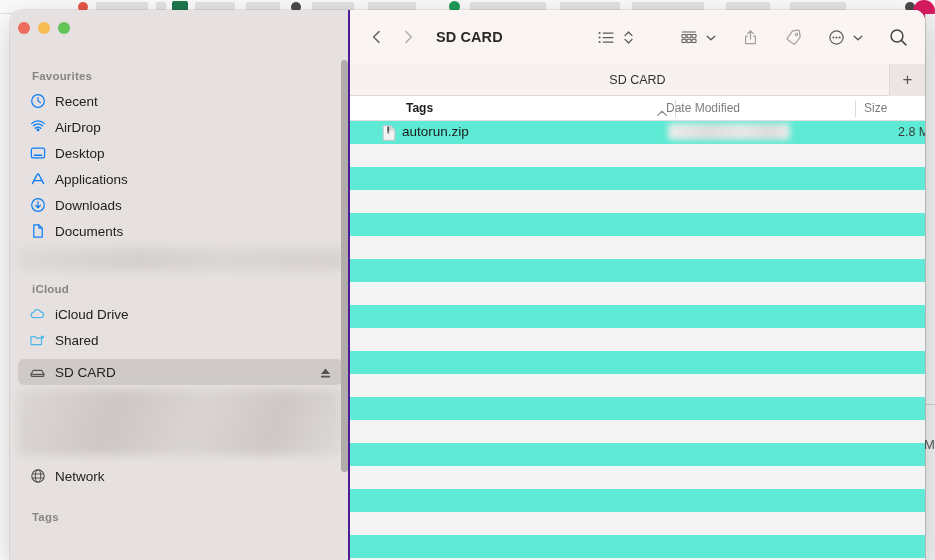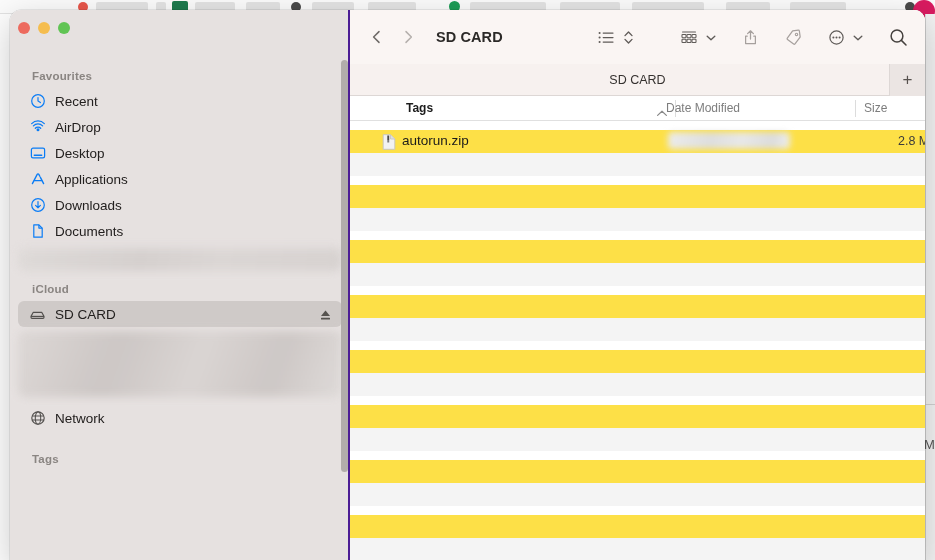--- a/index.html
+++ b/index.html
@@ -153,21 +153,21 @@
   .col-h.strong { color: #1c1c1c; font-weight: 600; }
   .col-div { position: absolute; top: 4px; width: 1px; height: 17px; background: #dcdcdc; }
 
   
   #file-list {
     position: absolute; left: 0; top: 111px; width: 575px; height: 439px;
     background: #ffffff; overflow: hidden;
   }
   .file-row { height: 23px; position: relative; }
   .file-row.alt { background: #f4f4f4; }
-  .file-row.content { background: #fde047; margin-top: 9px; }
+  .file-row.content { background: #5eead4; }
   .fr-icon { position: absolute; left: 32px; top: 4px; width: 14px; height: 16px; }
   .fr-name { position: absolute; left: 52px; top: 3px; font-size: 13.5px; color: #1b1b1b; white-space: nowrap; }
   .fr-size { position: absolute; left: 548px; top: 4px; font-size: 12.5px; color: #3b3b3b; white-space: nowrap; }
   .fr-date-blur {
     position: absolute; left: 318px; top: 2px; width: 122px; height: 17px;
     border-radius: 4px;
     background: linear-gradient(100deg,#ececec 0%,#dedede 35%,#e8e8e8 60%,#dcdcdc 85%,#efefef 100%);
     filter: blur(3px);
   }
 </style>
@@ -275,20 +275,40 @@
               </svg>
           </span>
           <span class="sb-label">Documents</span>
         </div>
 
         <div class="blur-block blur-b1"></div>
       </div>
 
       <div class="sb-section-title" style="margin-top:12px;">iCloud</div>
 
+      <div style="margin-top:6px;">
+        <div class="sb-item">
+          <span class="sb-icon">
+            <svg width="17" height="17" viewBox="0 0 17 17">
+                <path d="M4.4 11.6a2.6 2.6 0 0 1 .35-5.17 3.6 3.6 0 0 1 6.9-.5 2.8 2.8 0 0 1 .85 5.5z" stroke="#4db8e8" stroke-width="1.2" fill="none" stroke-linejoin="round"></path>
+              </svg>
+          </span>
+          <span class="sb-label">iCloud Drive</span>
+        </div>
+
+        <div class="sb-item">
+          <span class="sb-icon">
+            <svg width="17" height="17" viewBox="0 0 17 17">
+                <path d="M2 4.6h4.1l1.2 1.5h5.2v6.5H2z" stroke="#4db8e8" stroke-width="1.2" fill="none" stroke-linejoin="round"></path>
+                <circle cx="13.4" cy="5.1" r="1.7" fill="#4db8e8"></circle>
+              </svg>
+          </span>
+          <span class="sb-label">Shared</span>
+        </div>
+      </div>
 
 
       <div style="margin-top:6px;">
         <div class="sb-item selected">
           <span class="sb-icon">
             <svg width="17" height="17" viewBox="0 0 17 17">
                 <path d="M2 10.4 4.3 6.3h8.4l2.3 4.1v.9a1 1 0 0 1-1 1H3a1 1 0 0 1-1-1z" stroke="#53504e" stroke-width="1.15" fill="none" stroke-linejoin="round"></path>
                 <path d="M2 10.4h13" stroke="#53504e" stroke-width="1.15" fill="none"></path>
               </svg>
           </span>

